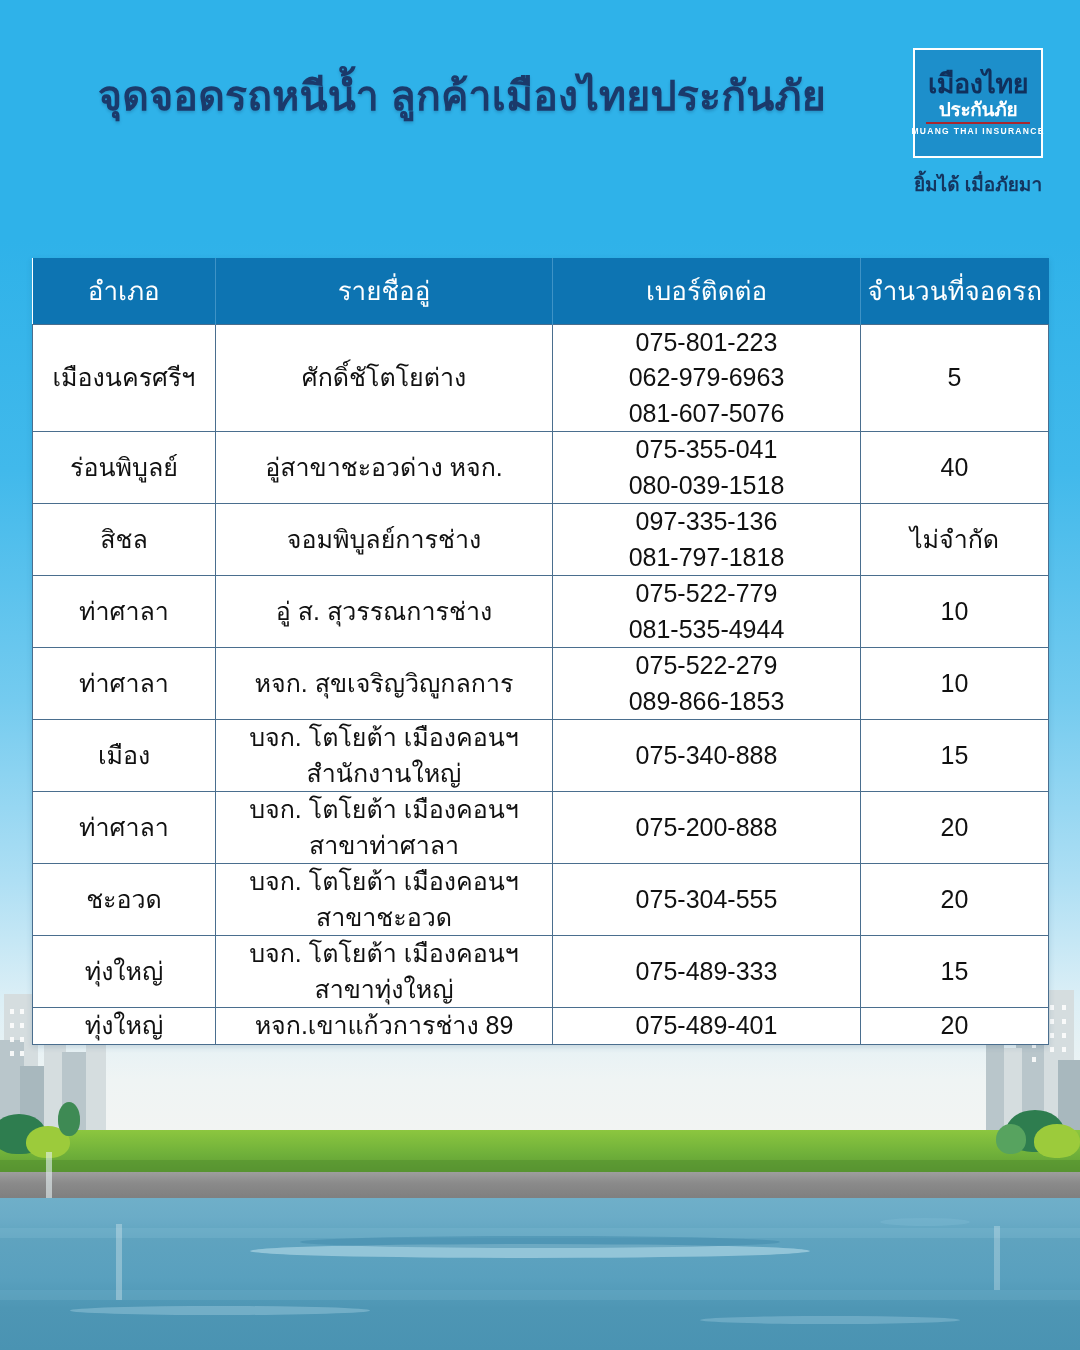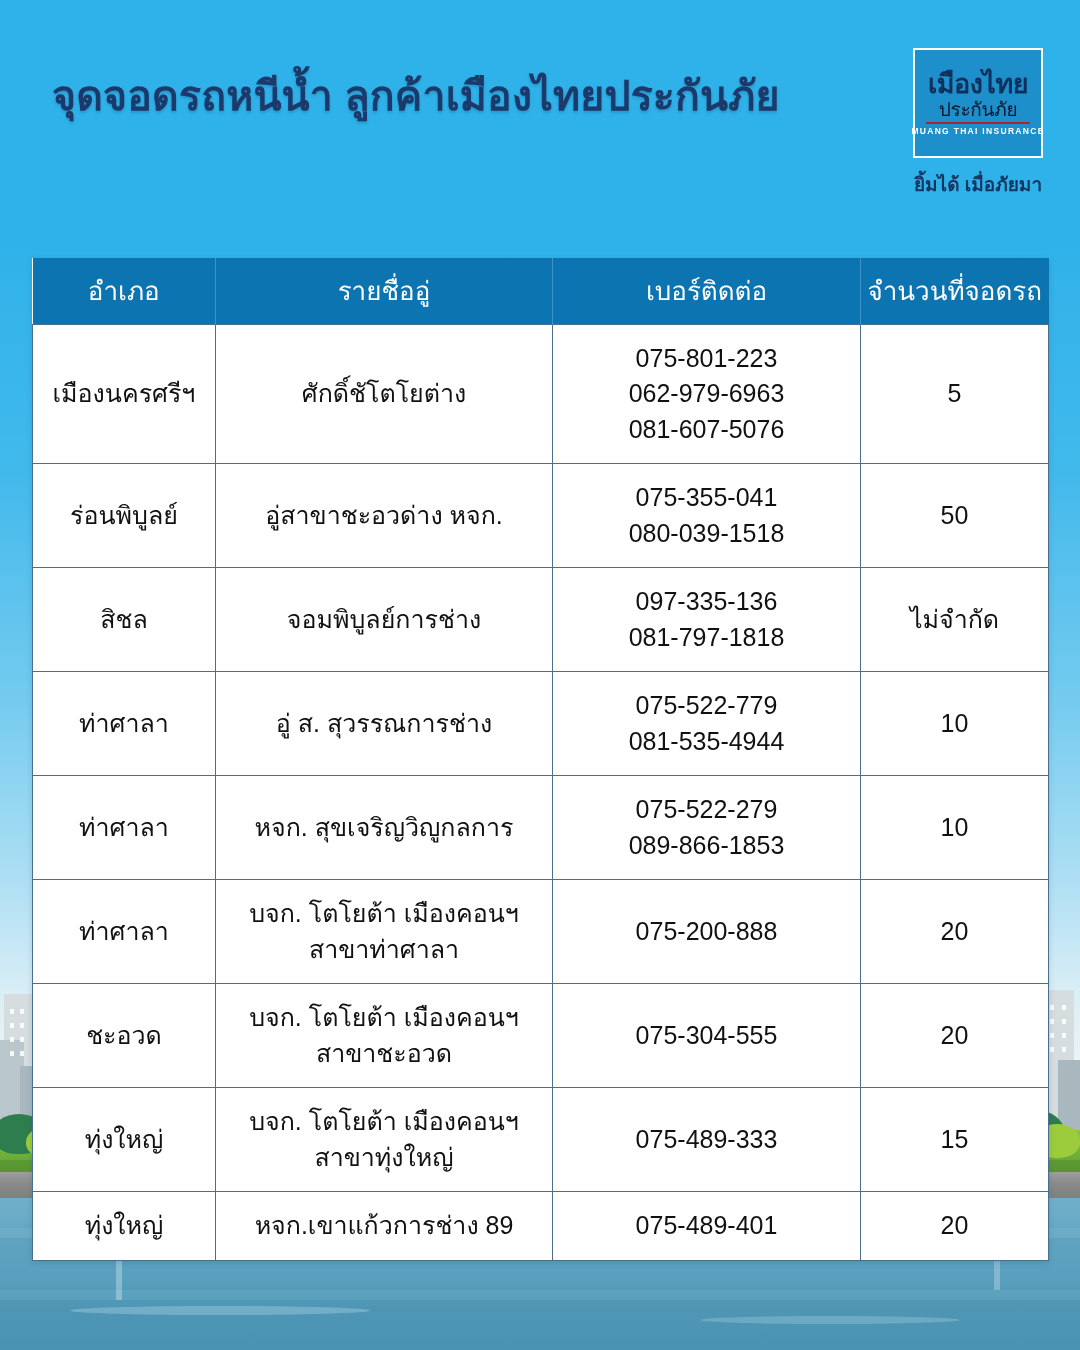--- a/index.html
+++ b/index.html
@@ -114,20 +114,21 @@
   .header {
     position: absolute;
     top: 0; left: 0; right: 0;
     height: 244px;
   }
   .title-block {
     position: absolute;
     left: 52px;
     top: 72px;
     width: 820px;
+    text-align: center;
   }
   .title-line1 {
     font-size: 41px;
     font-weight: bold;
     color: #1B3A6B;
     letter-spacing: .2px;
     line-height: 1.18;
     white-space: nowrap;
     text-shadow: 0 2px 3px rgba(10,45,85,.22);
   }
@@ -163,22 +164,22 @@
   }
   .logo-th1 {
     font-size: 27px;
     font-weight: bold;
     color: #10305C;
     line-height: 1;
     letter-spacing: -.5px;
   }
   .logo-th2 {
     font-size: 19px;
-    font-weight: normal;
-    color: #0f172a;
+    font-weight: bold;
+    color: #ffffff;
     line-height: 1.25;
     letter-spacing: -.3px;
   }
   .logo-rule {
     width: 104px;
     height: 2px;
     background: #A8272E;
     margin: 1px 0 2px;
   }
   .logo-en {
@@ -224,21 +225,21 @@
     padding: 0 6px;
   }
   .table thead th:last-child { border-right: none; }
 
   .table tbody td {
     border: 1px solid #4A6E8E;
     color: #111111;
     font-size: 25px;
     text-align: center;
     vertical-align: middle;
-    padding: 16px 8px;
+    padding: 0 8px;
     line-height: 1.42;
   }
   .table tbody tr td:first-child { border-left: 1px solid #4A6E8E; }
   .table tbody tr td:last-child  { border-right: 1px solid #4A6E8E; }
 
   .cell-lines span { display: block; }
 </style>
 </head>
 <body>
 
@@ -352,21 +353,21 @@
           </td>
           <td>5</td>
         </tr>
         <tr>
           <td>ร่อนพิบูลย์</td>
           <td>อู่สาขาชะอวด่าง หจก.</td>
           <td class="cell-lines">
             <span>075-355-041</span>
             <span>080-039-1518</span>
           </td>
-          <td>50</td>
+          <td>40</td>
         </tr>
         <tr>
           <td>สิชล</td>
           <td>จอมพิบูลย์การช่าง</td>
           <td class="cell-lines">
             <span>097-335-136</span>
             <span>081-797-1818</span>
           </td>
           <td>ไม่จำกัด</td>
         </tr>
@@ -382,20 +383,31 @@
         <tr>
           <td>ท่าศาลา</td>
           <td>หจก. สุขเจริญวิญูกลการ</td>
           <td class="cell-lines">
             <span>075-522-279</span>
             <span>089-866-1853</span>
           </td>
           <td>10</td>
         </tr>
         <tr>
+          <td>เมือง</td>
+          <td class="cell-lines">
+            <span>บจก. โตโยต้า เมืองคอนฯ</span>
+            <span>สำนักงานใหญ่</span>
+          </td>
+          <td class="cell-lines">
+            <span>075-340-888</span>
+          </td>
+          <td>15</td>
+        </tr>
+        <tr>
           <td>ท่าศาลา</td>
           <td class="cell-lines">
             <span>บจก. โตโยต้า เมืองคอนฯ</span>
             <span>สาขาท่าศาลา</span>
           </td>
           <td class="cell-lines">
             <span>075-200-888</span>
           </td>
           <td>20</td>
         </tr>

